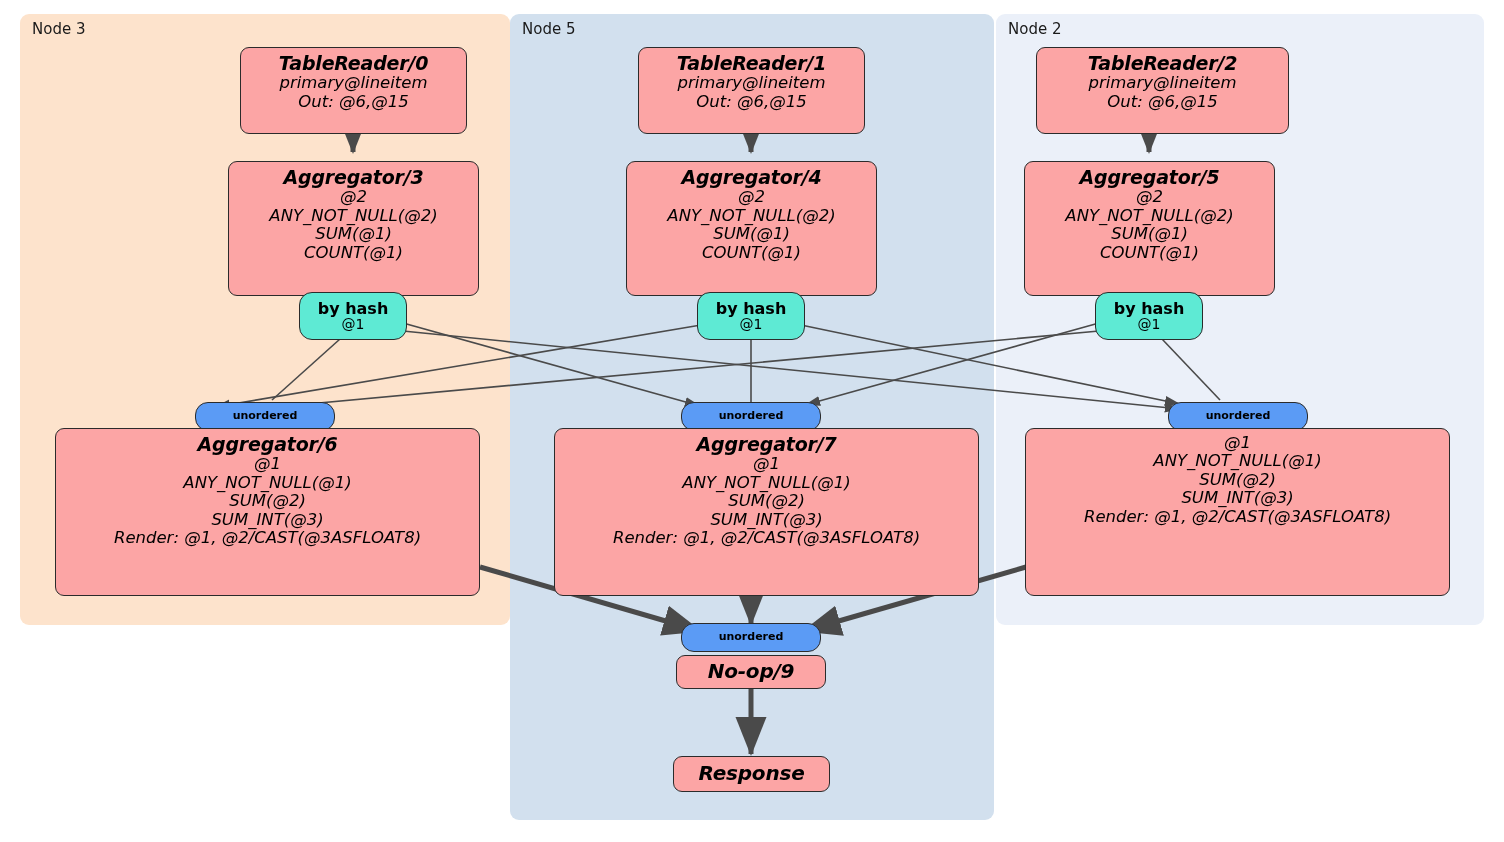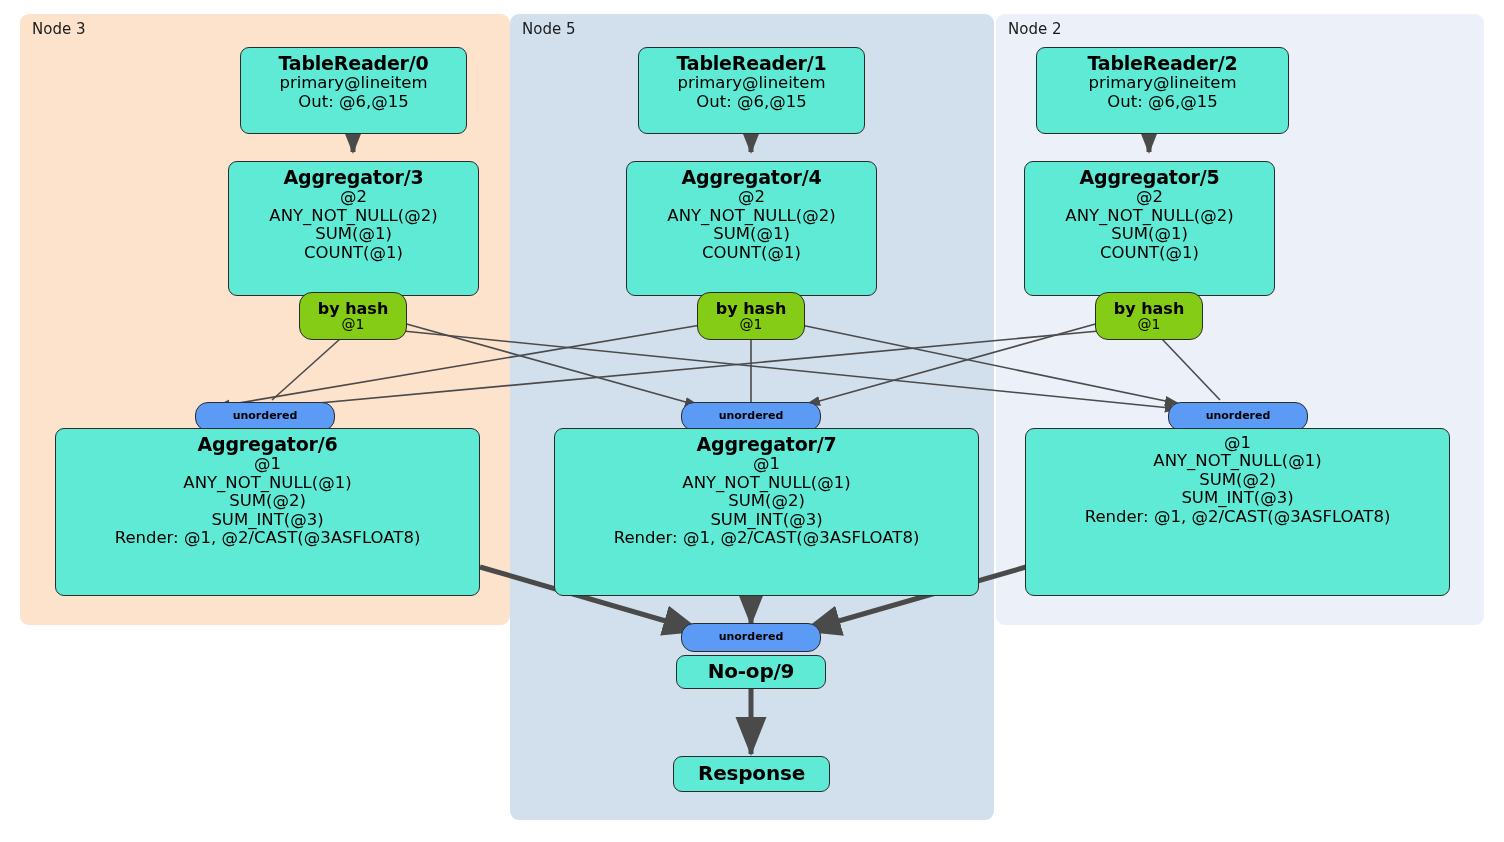--- a/index.html
+++ b/index.html
@@ -38,27 +38,28 @@
     left: 0;
     top: 0;
     width: 1504px;
     height: 842px;
     pointer-events: none;
   }
   
   .proc {
     position: absolute;
     box-sizing: border-box;
-    background: #5eead4;
+    background: #fca5a5;
     border: 1.6px solid #2b2b2b;
     border-radius: 9px;
     text-align: center;
     color: #000;
     padding: 5px 10px 6px 10px;
     line-height: 1.12;
+    font-style: italic;
   }
   .proc .title {
     font-weight: bold;
     font-size: 19px;
     letter-spacing: -0.2px;
     white-space: nowrap;
   }
   .proc .line {
     font-size: 16.5px;
     white-space: nowrap;
@@ -72,21 +73,21 @@
     border-radius: 14px;
     text-align: center;
     color: #000;
     line-height: 1.1;
     display: flex;
     flex-direction: column;
     align-items: center;
     justify-content: center;
   }
   .pill.hash {
-    background: #84cc16;
+    background: #5eead4;
     border-radius: 13px;
   }
   .pill.hash .t1 {
     font-weight: bold;
     font-size: 16px;
     white-space: nowrap;
   }
   .pill.hash .t2 {
     font-size: 14px;
     white-space: nowrap;

